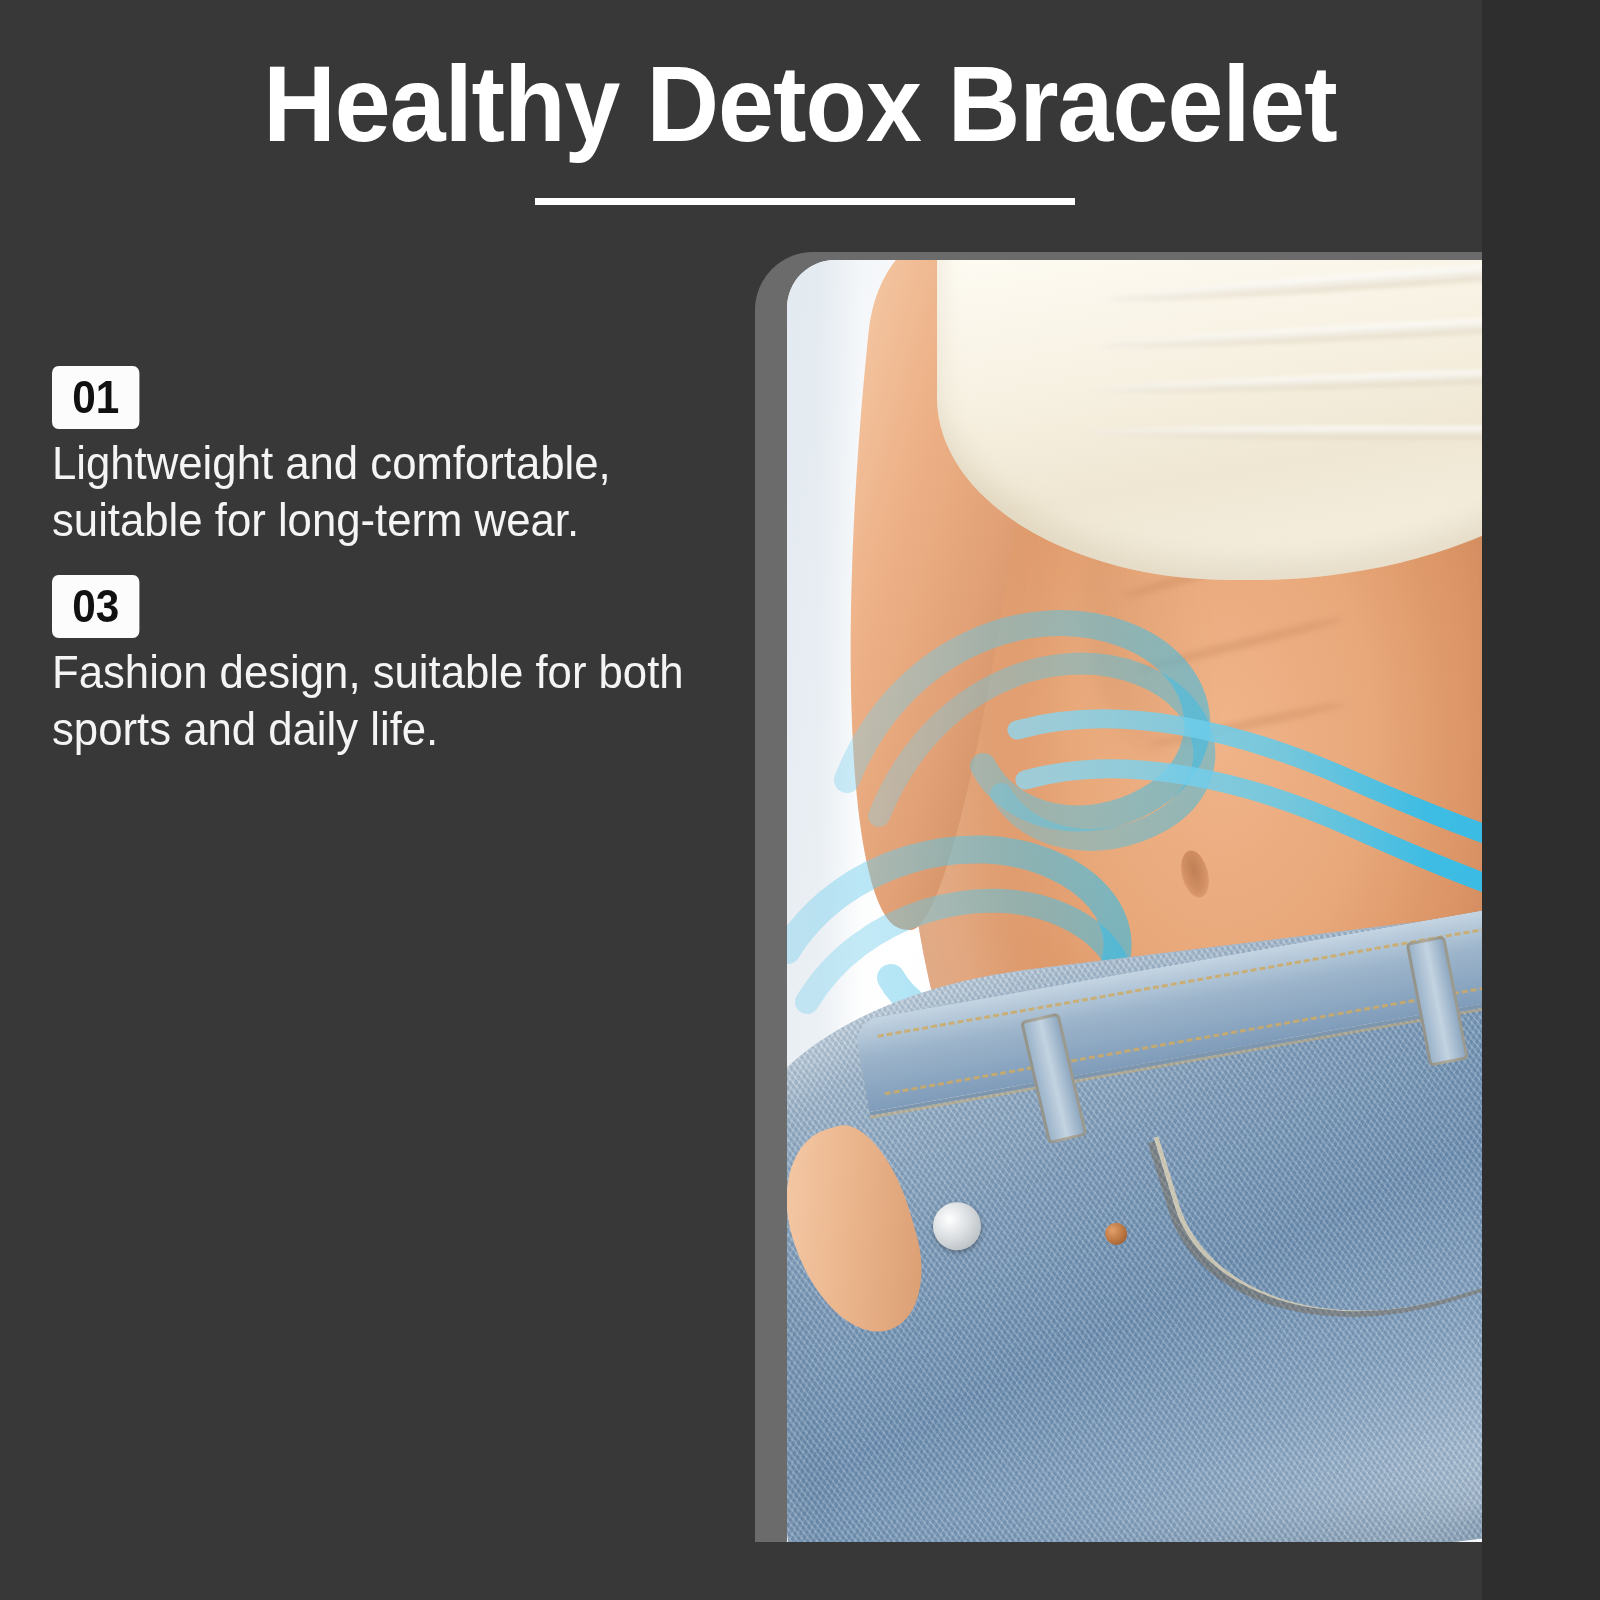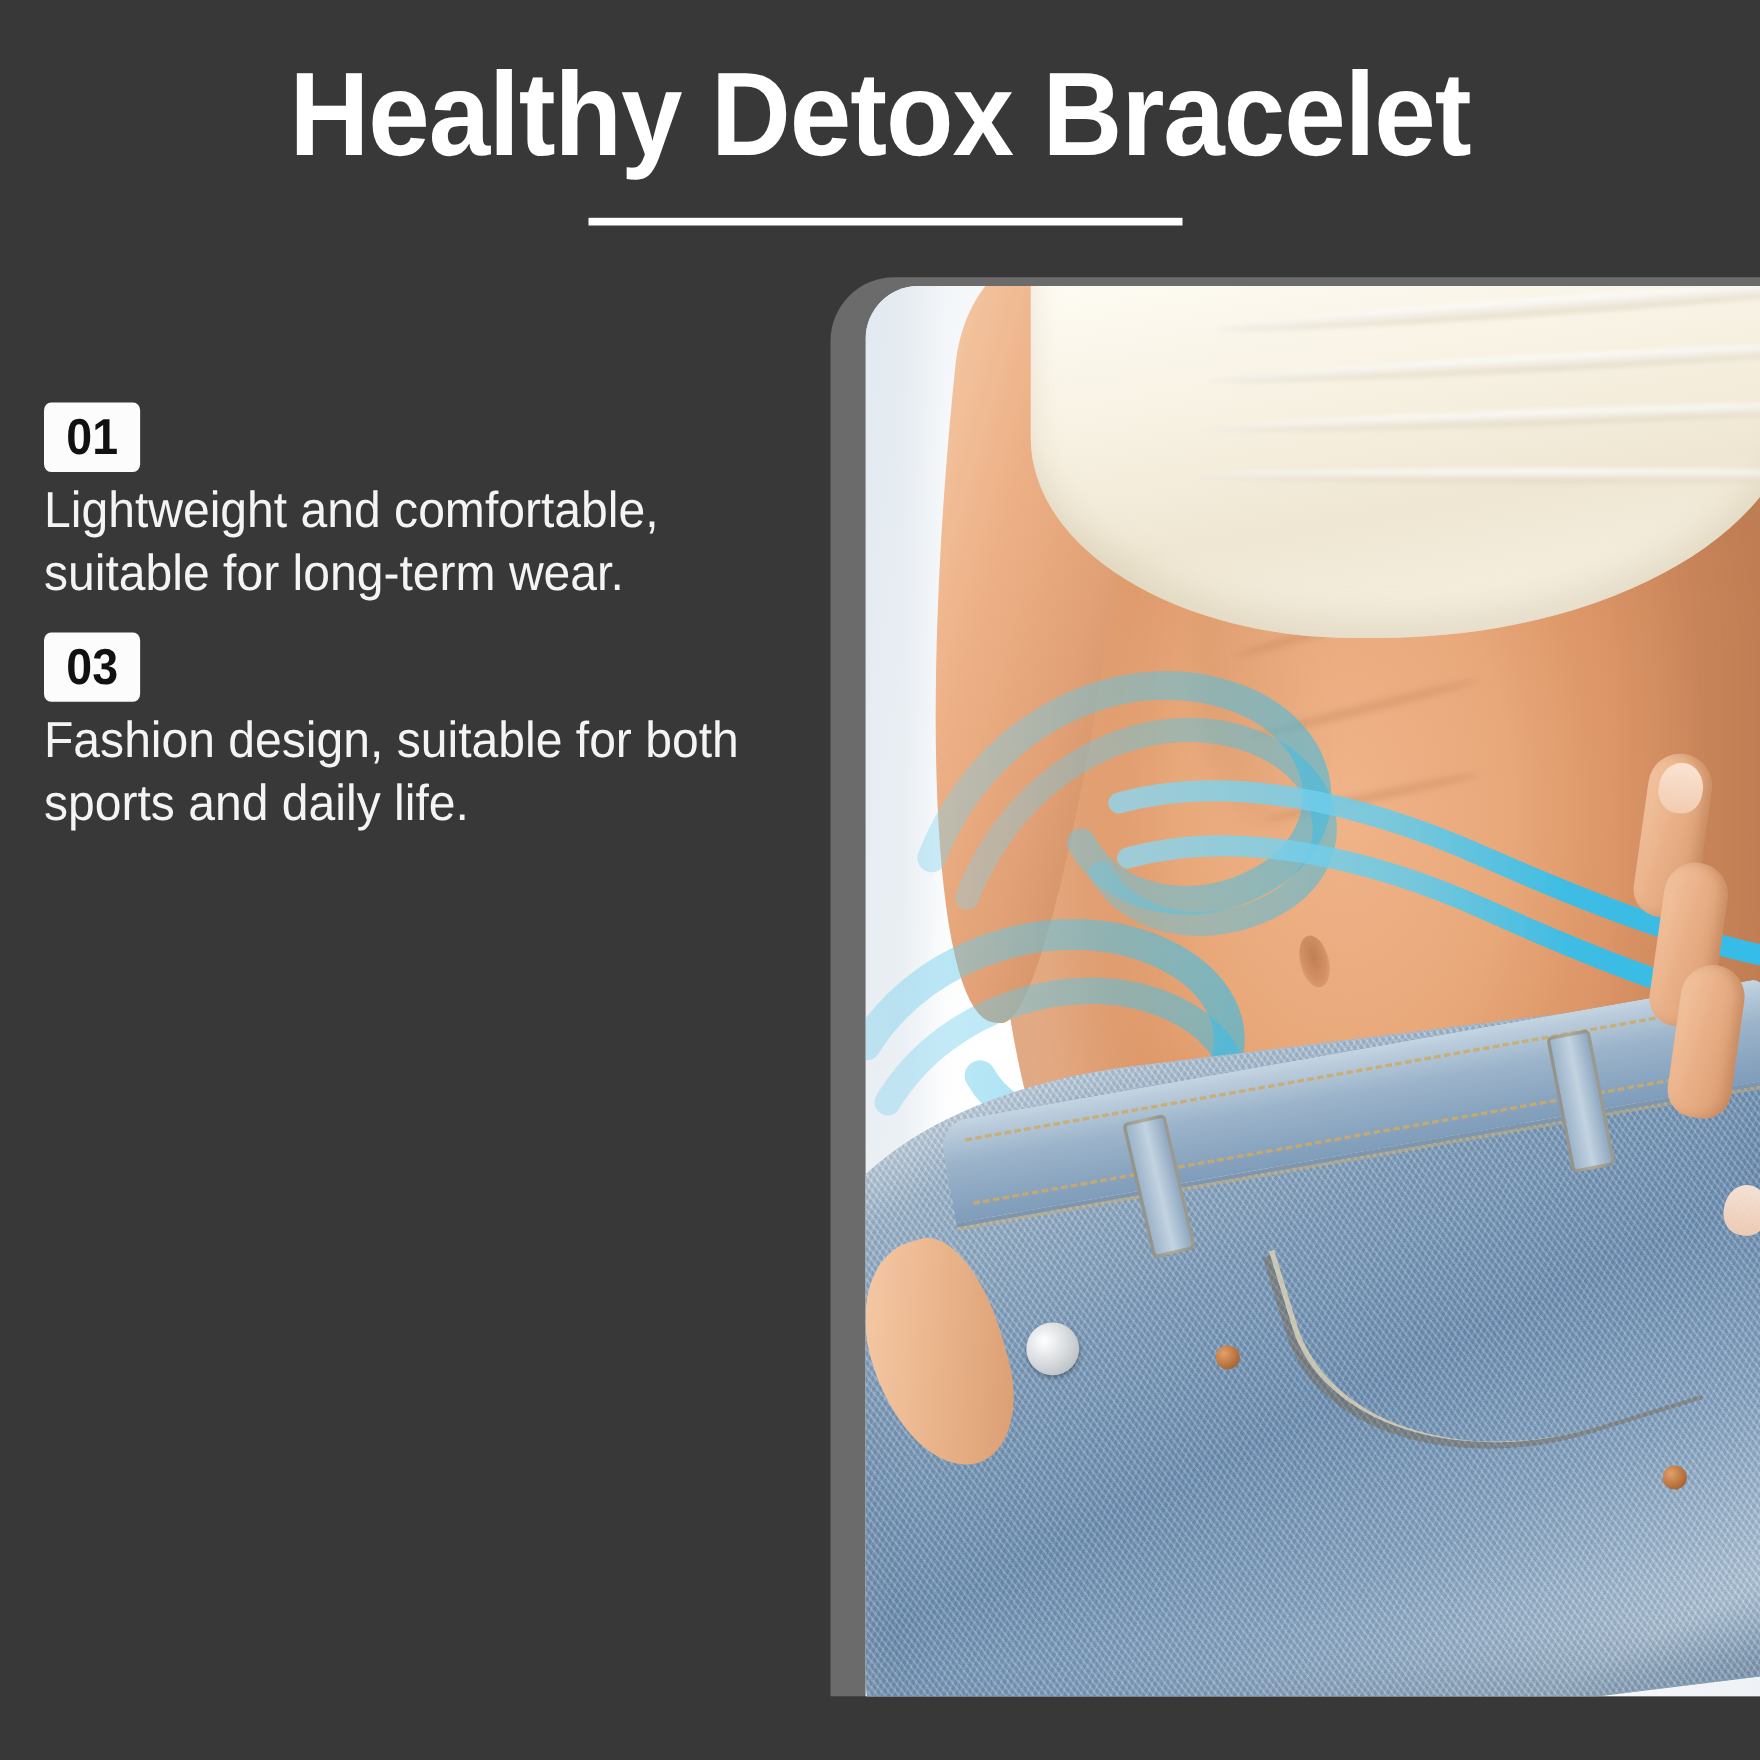--- a/index.html
+++ b/index.html
@@ -2,21 +2,21 @@
 <html><head>
 <meta charset="utf-8">
 <style>
   html, body {
     margin: 0;
     padding: 0;
     background: #2e2e2e;
   }
   .poster {
     position: relative;
-    width: 1600px;
+    width: 1482px;
     height: 1600px;
     background: #383838;
     overflow: hidden;
     font-family: "Liberation Sans", sans-serif;
   }
 
   
   .header {
     position: absolute;
     left: 0;
@@ -43,21 +43,21 @@
     left: 535px;
     top: 198px;
     width: 540px;
     height: 7px;
     background: #ffffff;
   }
 
   
   .features {
     position: absolute;
-    left: 40px;
+    left: 52px;
     top: 366px;
     width: 700px;
   }
   .feature {
     margin-bottom: 26px;
   }
   .feature:last-child { margin-bottom: 0; }
 
   .badge {
     display: inline-block;

